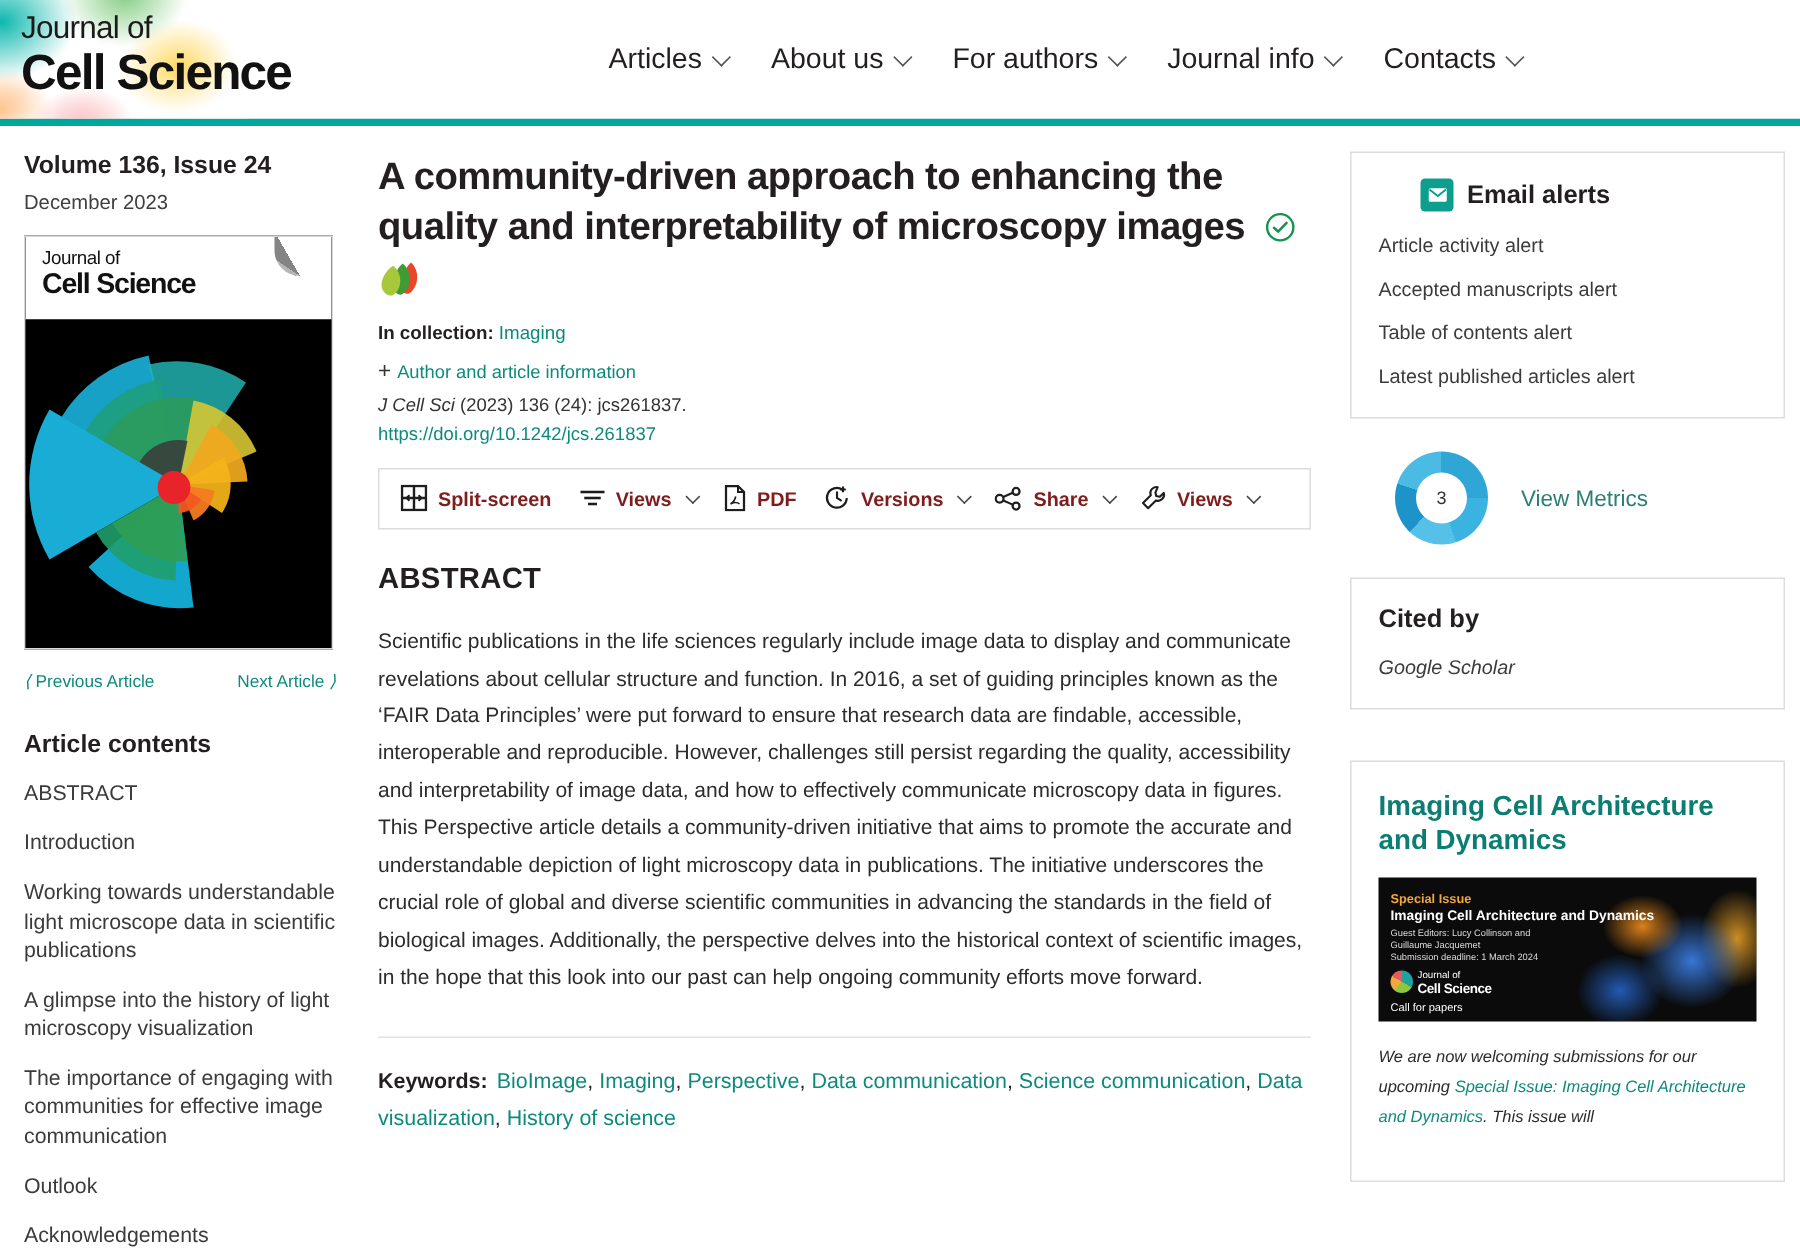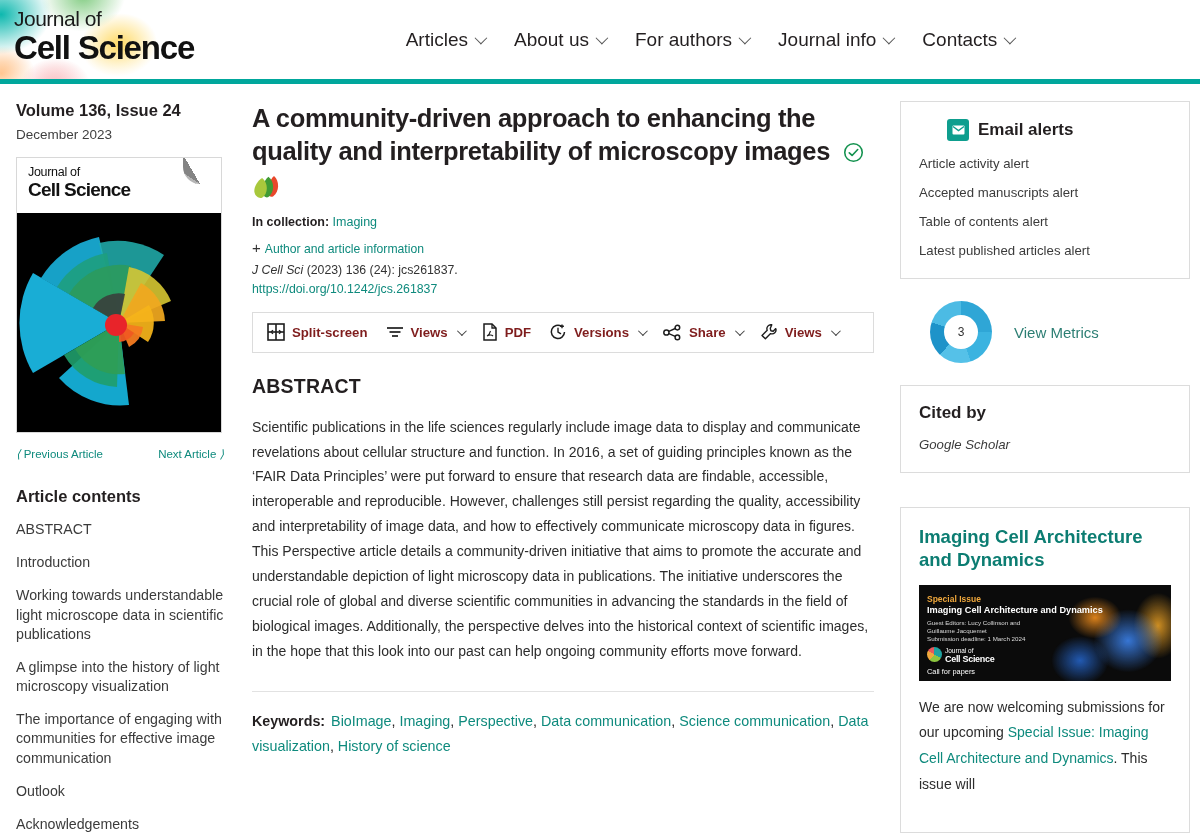--- a/index.html
+++ b/index.html
@@ -210,21 +210,21 @@
   .promo-img .t-ti { position:absolute; left:8px; top:20px; font-size:9.2px; font-weight:700; color:#fff;}
   .promo-img .t-ge { position:absolute; left:8px; top:34px; font-size:6.2px; color:#dcdcdc; line-height:1.35; width:120px;}
   .promo-img .t-sd { position:absolute; left:8px; top:50px; font-size:6.2px; color:#dcdcdc;}
   .promo-img .t-j1 { position:absolute; left:26px; top:62px; font-size:6.5px; color:#fff;}
   .promo-img .t-j2 { position:absolute; left:26px; top:69px; font-size:9px; font-weight:700; color:#fff; letter-spacing:-.3px;}
   .promo-img .t-cf { position:absolute; left:8px; top:82px; font-size:7.4px; color:#fff;}
   .promo-img .jlogo {
     position:absolute; left:8px; top:62px; width:15px; height:15px; border-radius:50%;
     background: conic-gradient(#1fa3a0 0 120deg, #8dc63f 120deg 220deg, #f0a83c 220deg 300deg, #e8585c 300deg 360deg);
   }
-  .promo-body { font-size:14px; line-height:1.85; color:#2c2c2c; margin-top:14px;}
+  .promo-body { font-size:11px; line-height:1.85; color:#2c2c2c; margin-top:14px;font-style:italic;}
   .promo-body a { color:#0e8a7d; text-decoration:none;}
 </style>
 </head>
 <body>
 
 <div class="site-header">
   <div class="logo-wrap">
     <div class="logo-blob"></div>
     <div class="logo-text">
       <div class="l1">Journal of</div>

